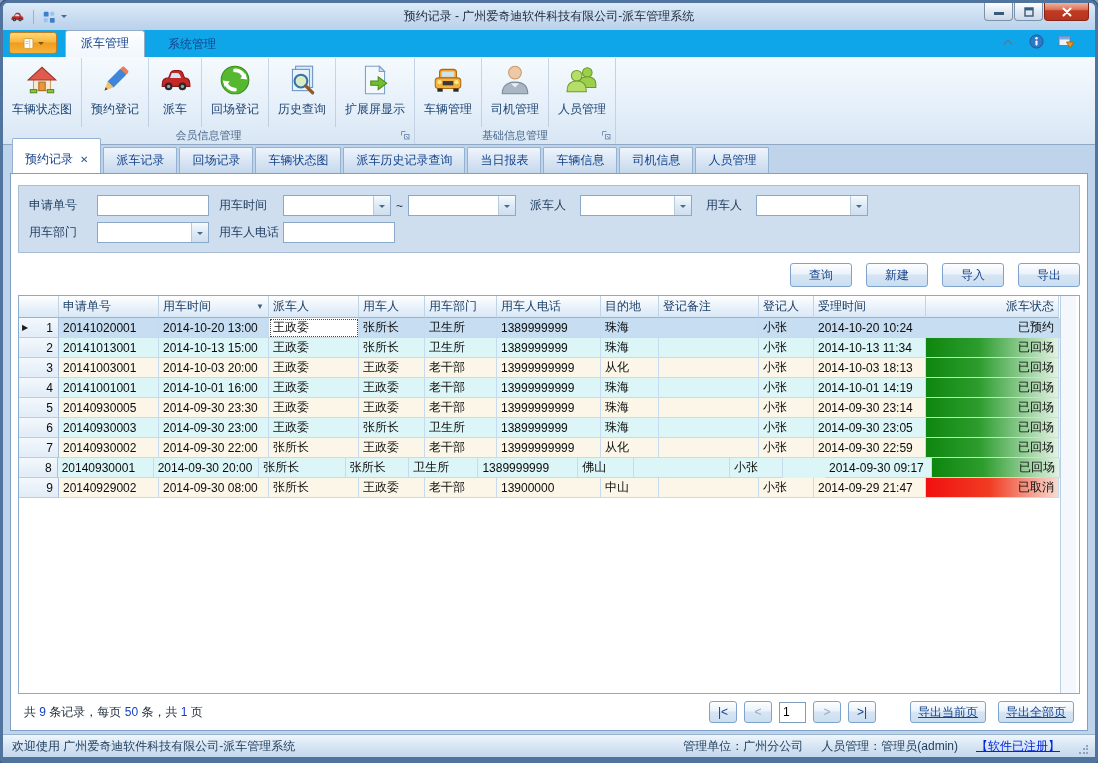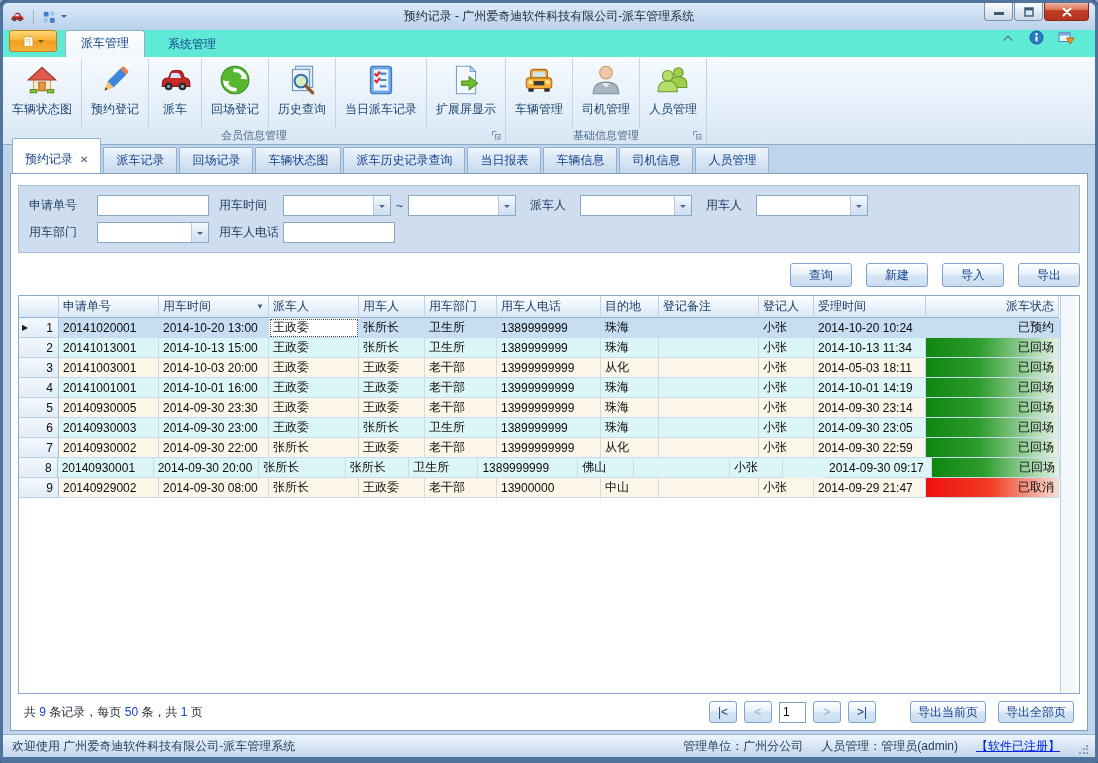--- a/index.html
+++ b/index.html
@@ -17,21 +17,21 @@
   .win-controls{ margin-left:auto; display:flex; align-self:flex-start; z-index:2; }
   .wbtn{ width:29px; height:18px; border:1px solid #7a93ad; border-top:none; border-radius:0 0 4px 4px;
     background:linear-gradient(#fefefe,#e3ebf3 45%,#cdd9e6); display:flex; align-items:center; justify-content:center; margin-left:1px; }
   .wbtn.close{ width:45px; background:linear-gradient(#efb3a0,#dd7052 40%,#c23b24 45%,#b53320);
     border-color:#8a2417; }
   .ic{ display:inline-block; line-height:0; }
   .ic svg{ width:100%; height:100%; }
   .tiny-arrow{ width:0; height:0; border:3px solid transparent; border-top-color:#4a6a8a; margin-top:3px; }
 
   
-  .ribbon-tabrow{ height:27px; background:#5eead4; display:flex; align-items:flex-start; padding:0 20px 0 6px; flex:0 0 27px; }
+  .ribbon-tabrow{ height:27px; background:#0ea5e9; display:flex; align-items:center; padding:0 20px 0 6px; flex:0 0 27px; }
   .app-menu{ width:48px; height:22px; margin-bottom:1px; border:1px solid #c07f1f; border-radius:3px;
     background:linear-gradient(#ffd97a,#f9b43a 45%,#f09c1d 50%,#f6b23a); display:flex; align-items:center; justify-content:center; gap:3px; }
   .app-menu .tiny-arrow{ border-top-color:#7a5a10; }
   .rtab{ padding:4px 15px 5px; font-size:12px; color:#15428b; margin-left:8px; }
   .rtab.active{ background:linear-gradient(#fdfeff,#f0f6fc); border:1px solid #93aecb; border-bottom:none;
     border-radius:3px 3px 0 0; padding-bottom:6px; }
   .ribbon-right{ margin-left:auto; display:flex; align-items:center; gap:14px; margin-bottom:4px; }
 
   
   .ribbon-body{ height:88px; flex:0 0 88px; background:linear-gradient(#f5fafd,#e6f0fa 55%,#d8e6f4);
@@ -103,21 +103,21 @@
   
   .pager-row{ flex:0 0 36px; display:flex; align-items:center; padding:0 13px; }
   .summary{ font-size:12px; color:#1e2a38; flex:1; }
   .summary .num{ color:#1440c8; }
   .pgroup{ display:flex; gap:7px; align-items:center; margin-right:34px; }
   .pbtn{ width:28px; height:22px; }
   .pbtn.dis{ color:#92aac4; }
   .page-input{ width:27px; height:21px; border:1px solid #7f9db9; font-size:12px; text-align:left;
     padding:0 3px; font-family:inherit; }
   .xgroup{ display:flex; gap:12px; }
-  .xbtn{ width:76px; height:22px; }
+  .xbtn{ width:76px; height:22px;text-decoration:underline; }
 
   
   .statusbar{ flex:0 0 23px; background:linear-gradient(#eef5fc,#d3e2f2 60%,#c5d8ec); border-top:1px solid #9ab3cf;
     display:flex; align-items:center; font-size:12px; color:#1e3c5a; padding:0 6px 0 9px; gap:18px; }
   .sb-welcome{ flex:1; }
   .sb-license{ color:#0026e0; text-decoration:underline; }
   .grip{ width:11px; height:11px; align-self:flex-end; margin-bottom:2px;
     background:radial-gradient(circle at 2px 9px,#8aa4c0 1px,transparent 1.4px),
                radial-gradient(circle at 6px 9px,#8aa4c0 1px,transparent 1.4px),
                radial-gradient(circle at 9px 9px,#8aa4c0 1px,transparent 1.4px),
@@ -251,32 +251,20 @@
               <span class="ic" style="width: 34px; height: 34px;"><svg viewBox="0 0 32 32">
                   <rect x="10" y="3" width="16" height="20" fill="#dcebfa" stroke="#6a94c4"></rect>
                   <rect x="7" y="6" width="16" height="20" fill="#eaf3fc" stroke="#6a94c4"></rect>
                   <circle cx="15" cy="17" r="6" fill="#d8eec2" stroke="#3a72b0" stroke-width="2"></circle>
                   <line x1="19.5" y1="21.5" x2="26" y2="28" stroke="#8a5a2a" stroke-width="3" stroke-linecap="round"></line>
                 </svg></span>
               <div class="rlabel">历史查询</div>
             </div>
             <div class="rbtn">
               <span class="ic" style="width: 34px; height: 34px;"><svg viewBox="0 0 32 32">
-                  <rect x="6" y="3" width="20" height="26" rx="3" fill="#6aa6e8" stroke="#3a72b0"></rect>
-                  <rect x="9" y="6" width="14" height="20" fill="#e8f3fd"></rect>
-                  <line x1="15" y1="10" x2="21" y2="10" stroke="#4a86c8" stroke-width="2"></line>
-                  <line x1="15" y1="16" x2="21" y2="16" stroke="#4a86c8" stroke-width="2"></line>
-                  <line x1="15" y1="22" x2="21" y2="22" stroke="#4a86c8" stroke-width="2"></line>
-                  <path d="M10 10 l2 2 3-4" fill="none" stroke="#d42a2a" stroke-width="2"></path>
-                  <path d="M10 16 l2 2 3-4" fill="none" stroke="#d42a2a" stroke-width="2"></path>
-                </svg></span>
-              <div class="rlabel">当日派车记录</div>
-            </div>
-            <div class="rbtn">
-              <span class="ic" style="width: 34px; height: 34px;"><svg viewBox="0 0 32 32">
                   <path d="M7 3 h13 l5 5 v21 h-18 z" fill="#f2f8fe" stroke="#7aa0c8"></path>
                   <path d="M20 3 l5 5 h-5 z" fill="#cfe0f2" stroke="#7aa0c8"></path>
                   <polygon points="12,17 19,17 19,13 27,19 19,25 19,21 12,21" fill="#6fbf2e" stroke="#4a8a18"></polygon>
                 </svg></span>
               <div class="rlabel">扩展屏显示</div>
             </div>
           </div>
           <div class="rgroup-footer">
             <span class="rgroup-label">会员信息管理</span>
             <span class="launcher"><svg viewBox="0 0 11 11">
@@ -494,21 +482,21 @@
                 </div>
                 <div class="td" style="width: 100px;">20141003001</div>
                 <div class="td" style="width: 110px;">2014-10-03 20:00</div>
                 <div class="td" style="width: 90px;">王政委</div>
                 <div class="td" style="width: 66px;">王政委</div>
                 <div class="td" style="width: 72px;">老干部</div>
                 <div class="td" style="width: 104px;">13999999999</div>
                 <div class="td" style="width: 58px;">从化</div>
                 <div class="td" style="width: 100px;"></div>
                 <div class="td" style="width: 55px;">小张</div>
-                <div class="td" style="width: 112px;">2014-05-03 18:11</div>
+                <div class="td" style="width: 112px;">2014-10-03 18:13</div>
                 <div class="td status returned" style="width: 133px;">已回场</div>
               </div>
               <div class="tr cyan">
                 <div class="td num" style="width: 40px;">
                   <span>4</span>
                 </div>
                 <div class="td" style="width: 100px;">20141001001</div>
                 <div class="td" style="width: 110px;">2014-10-01 16:00</div>
                 <div class="td" style="width: 90px;">王政委</div>
                 <div class="td" style="width: 66px;">王政委</div>

